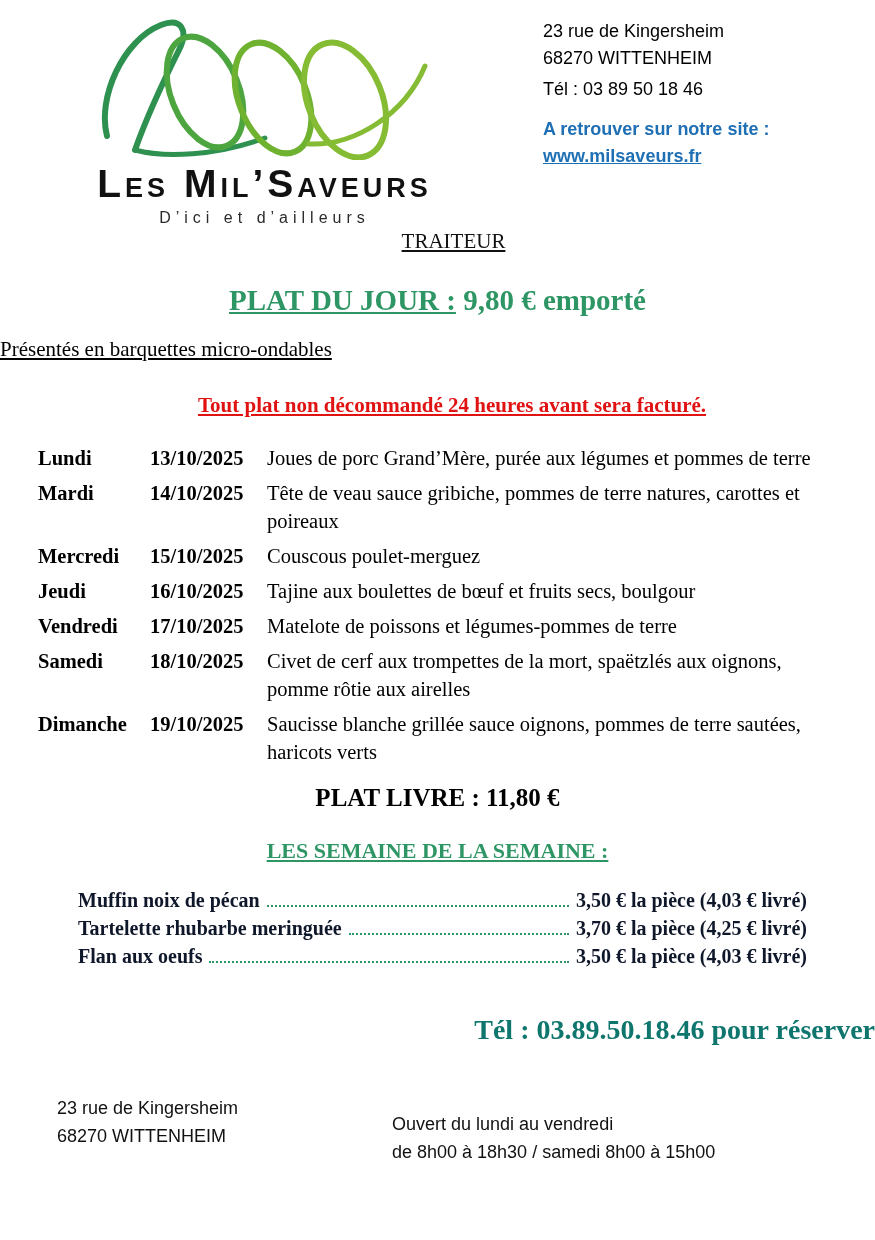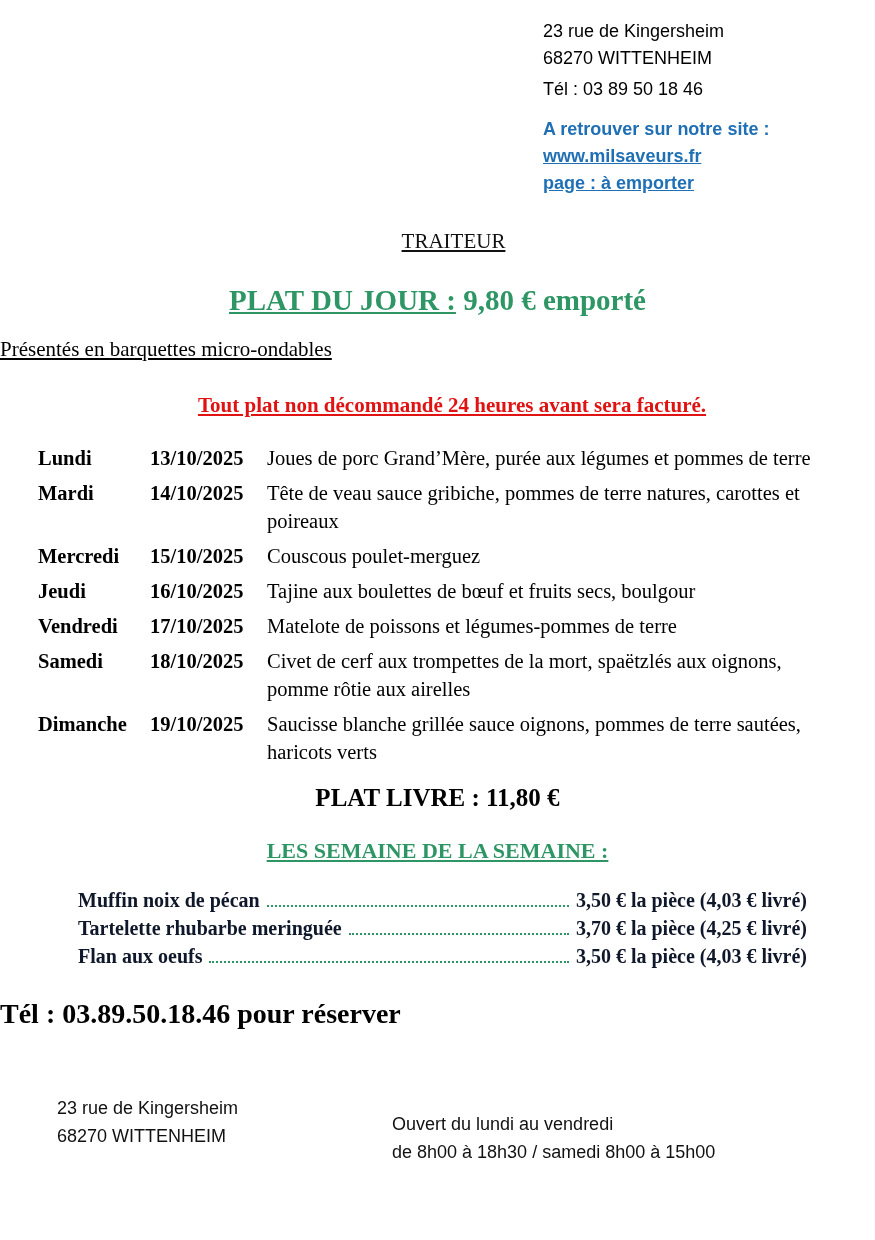--- a/index.html
+++ b/index.html
@@ -52,46 +52,61 @@
   
   .plat-livre { text-align: center; margin-top: 18px; font-size: 25px; font-weight: bold; }
   .desserts-title { text-align: center; margin-top: 26px; font-size: 22px; font-weight: bold;
     color: #2E9664; text-decoration: underline; }
   .desserts { margin: 22px 68px 0 78px; color: #0f172a; font-weight: bold; font-size: 20px; }
   .dessert-row { display: flex; align-items: baseline; line-height: 28px; }
   .dessert-row .name { white-space: nowrap; }
   .dessert-row .price { white-space: nowrap; }
   .leader { flex: 1; border-bottom: 2px dotted #2E9664; margin: 0 7px 5px 7px; min-width: 30px; }
 
-  .reserve { text-align: left; margin-top: 28px; font-size: 28px; font-weight: bold; color: #000000; }
+  .reserve { text-align: right; margin-top: 44px; font-size: 28px; font-weight: bold; color: #0f766e; }
 
   
   .footer { position: absolute; left: 0; top: 1094px; width: 100%;
     font-family: "Liberation Sans", sans-serif; font-size: 18px; line-height: 28px; color: #111; }
   .footer-left { position: absolute; left: 57px; top: 0; }
   .footer-right { position: absolute; left: 392px; top: 16px; }
 </style>
 </head>
 <body>
 
 <div class="page">
 
   <div class="header">
 
+    <div class="logo-block">
+      <div class="logo-swirl">
+        <svg width="340" height="142" viewBox="0 0 340 142" fill="none">
+
+          <path d="M 12 118 C 2 80 28 22 66 7 C 86 -1 94 12 84 32 C 70 60 52 98 40 132" stroke="#2E9150" stroke-width="6" fill="none" stroke-linecap="round"></path>
+          <path d="M 40 132 C 70 140 120 138 170 120" stroke="#2E9150" stroke-width="5" fill="none" stroke-linecap="round"></path>
+
+          <ellipse cx="110" cy="74" rx="34" ry="58" transform="rotate(-22 110 74)" stroke="#4CA53F" stroke-width="6" fill="none"></ellipse>
+          <ellipse cx="178" cy="80" rx="34" ry="58" transform="rotate(-22 178 80)" stroke="#6FB230" stroke-width="6" fill="none"></ellipse>
+          <ellipse cx="250" cy="82" rx="37" ry="60" transform="rotate(-22 250 82)" stroke="#85BC33" stroke-width="6" fill="none"></ellipse>
+          <path d="M 214 126 C 260 128 310 96 330 48" stroke="#85BC33" stroke-width="5" fill="none" stroke-linecap="round"></path>
+        </svg>
+      </div>
+      <div class="logo-wordmark">Les Mil’Saveurs</div>
+      <div class="logo-tagline">D’ici et d’ailleurs</div>
+    </div>
 
     <div class="traiteur">TRAITEUR</div>
 
     <div class="contact">
       <div>23 rue de Kingersheim</div>
       <div>68270 WITTENHEIM</div>
       <div class="contact-phone">Tél : 03 89 50 18 46</div>
       <div class="contact-site">
         <div>A retrouver sur notre site :</div>
         <div class="u">www.milsaveurs.fr</div>
-        <div class="u">page : à emporter</div>
       </div>
     </div>
   </div>
 
   <div class="h-plat">
     <span class="lbl">PLAT DU JOUR :</span><span> 9,80 € emporté</span>
   </div>
 
   <div class="subtitle">Présentés en barquettes micro-ondables</div>
 

